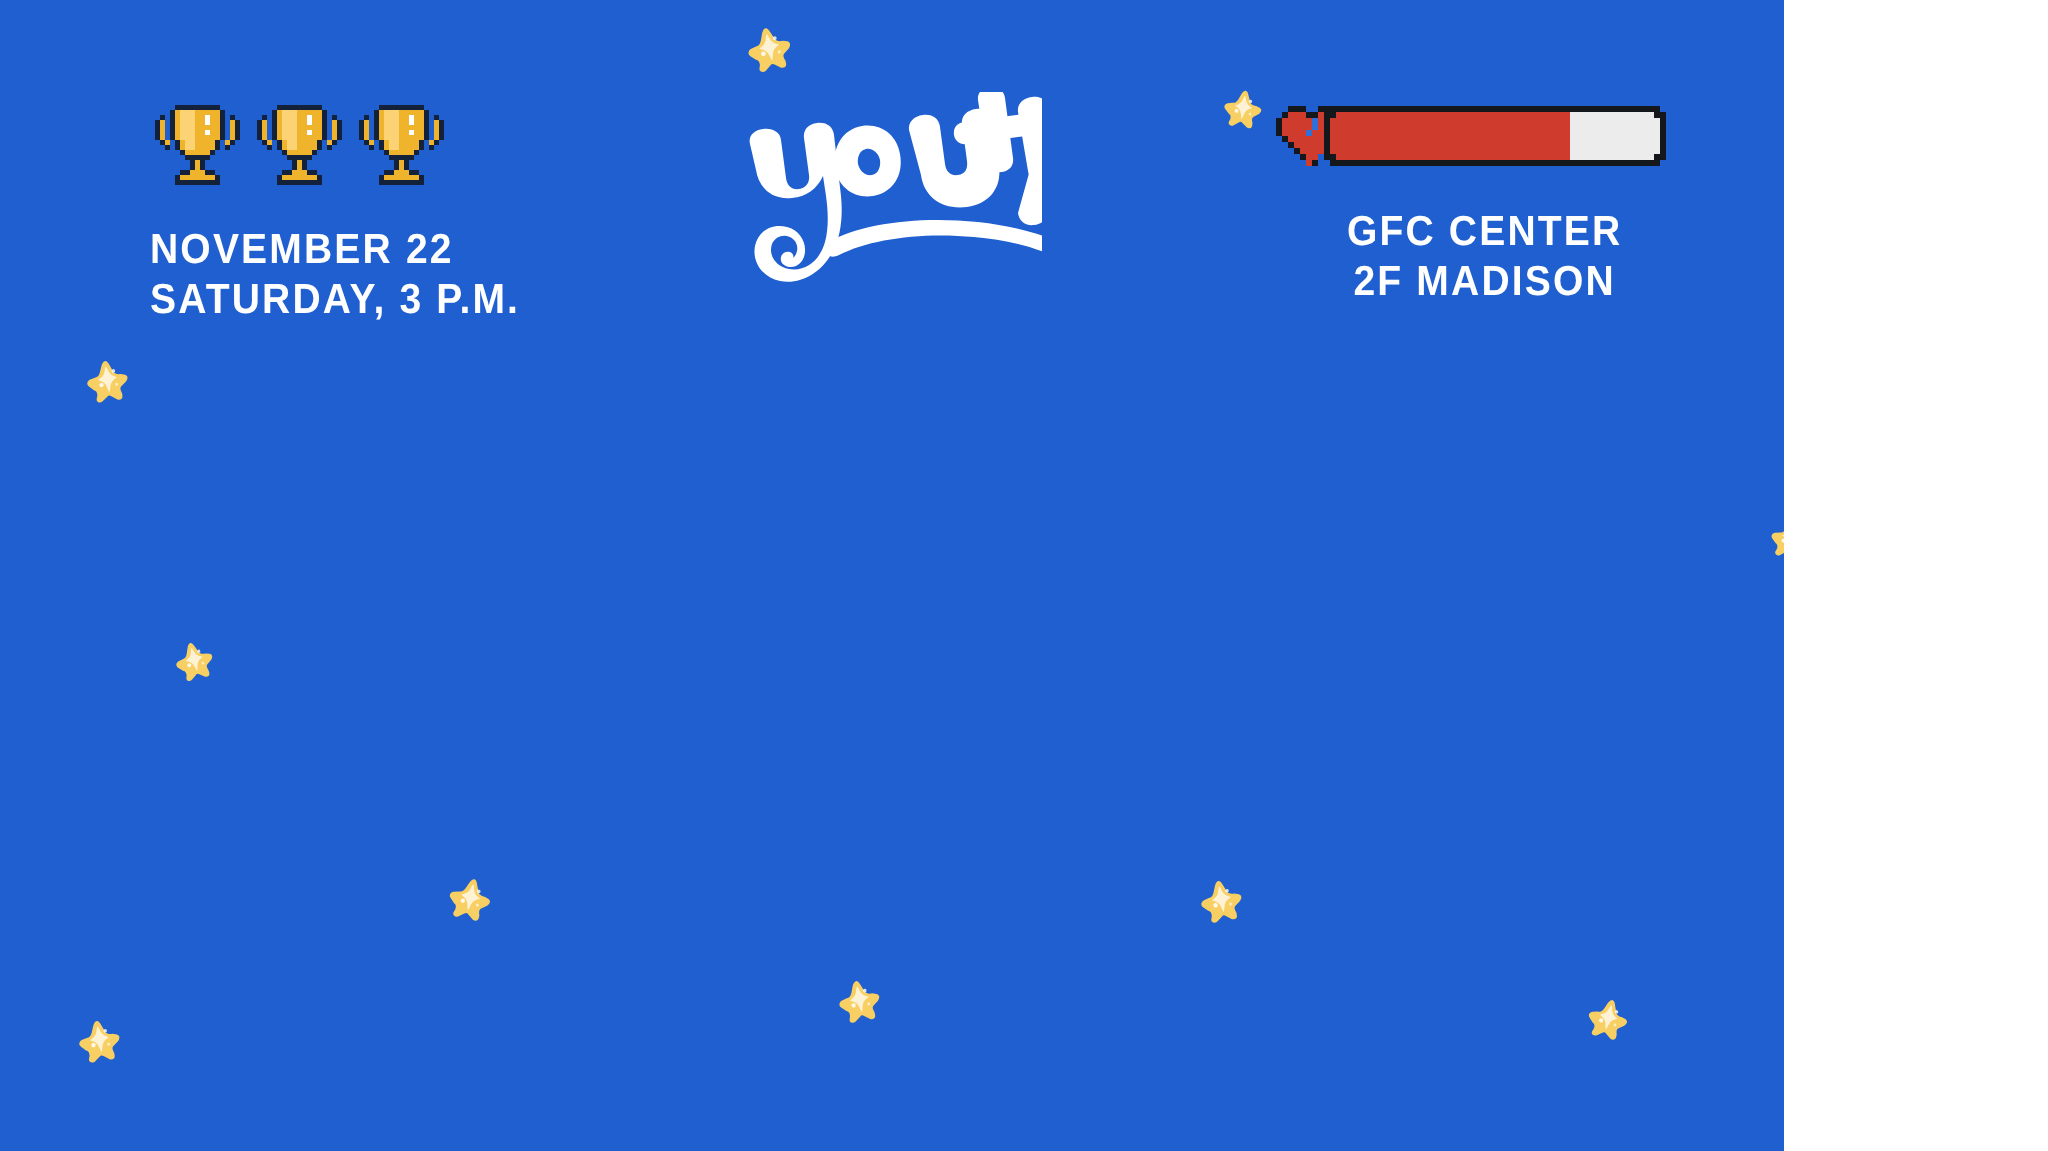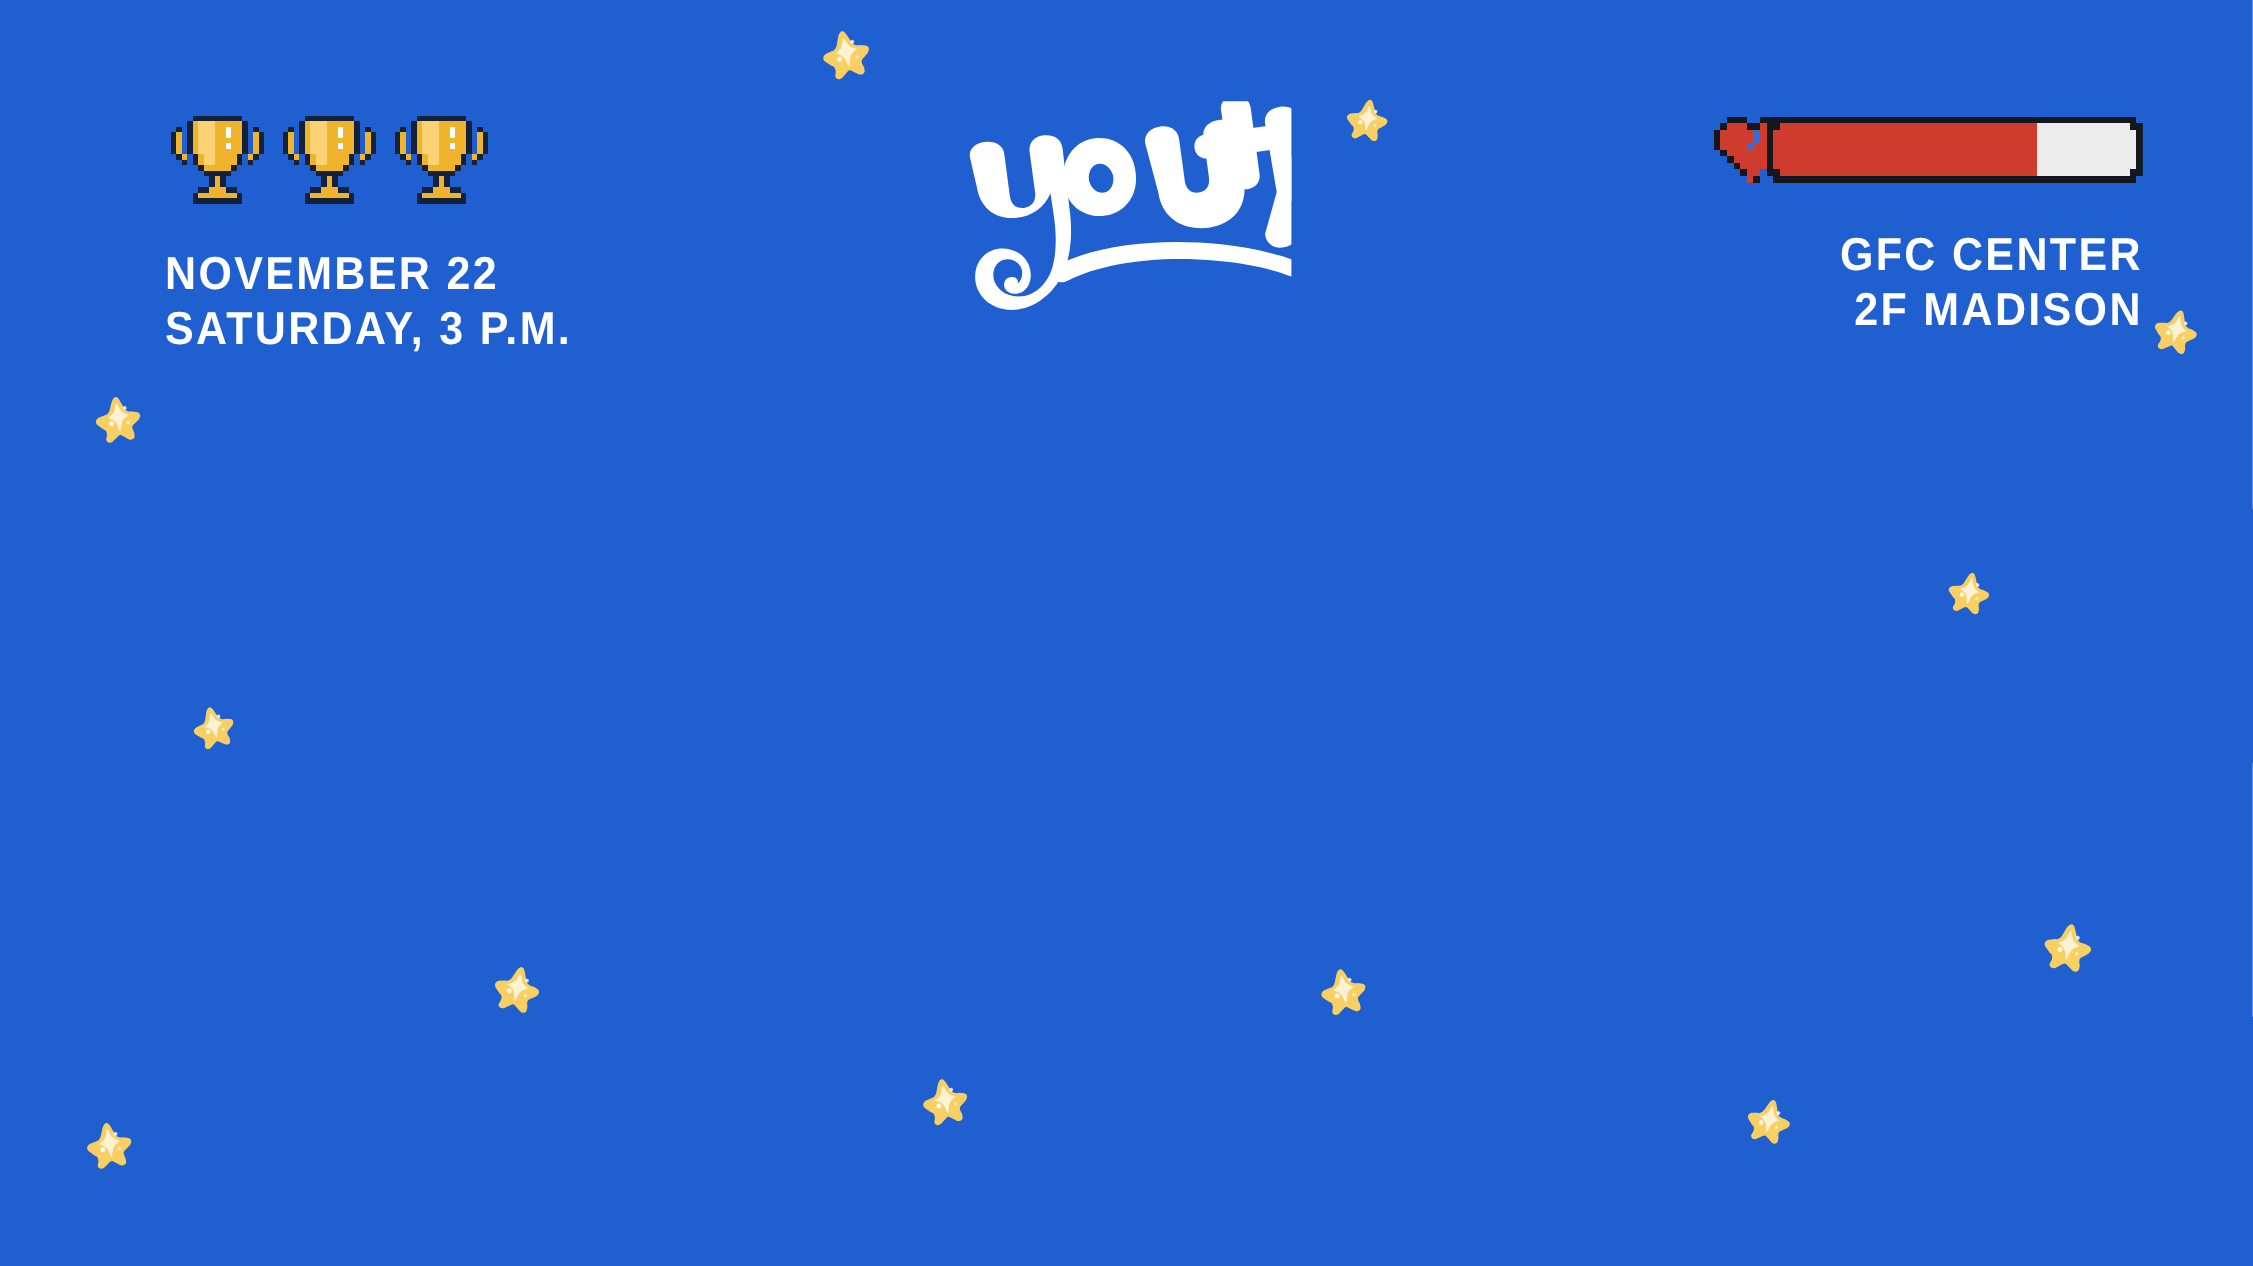--- a/index.html
+++ b/index.html
@@ -1,37 +1,37 @@
 <!DOCTYPE html>
 <html><head>
 <meta charset="utf-8">
 <style>
   html,body{margin:0;padding:0;}
   body{
     width:2048px;height:1151px;overflow:hidden;
     font-family:"Liberation Sans",sans-serif;
   }
   #poster{
-    position:relative;width:2048px;height:1151px;
+    position:relative;width:1784px;height:1151px;
     background:#1f5fd0;overflow:hidden;
   }
 
   
   .pixtext{
     font-family:"Liberation Sans",sans-serif;
     color:#ffffff;font-weight:700;
     letter-spacing:.055em;
     -webkit-font-smoothing:none;
     text-rendering:geometricPrecision;
   }
 
   
   .corner{position:absolute;}
   .corner-left{left:150px;top:100px;}
-  .corner-right{right:100px;top:100px;text-align:right;}
+  .corner-right{right:118px;top:100px;text-align:center;}
 
   .info-line{
     font-size:42px;line-height:1.18;
     white-space:nowrap;
     transform:scaleX(.93);
   }
   .corner-left .info-line{transform-origin:left center;}
   .corner-right .info-line{transform-origin:right center;}
   .info-block{margin-top:34px;}
 

